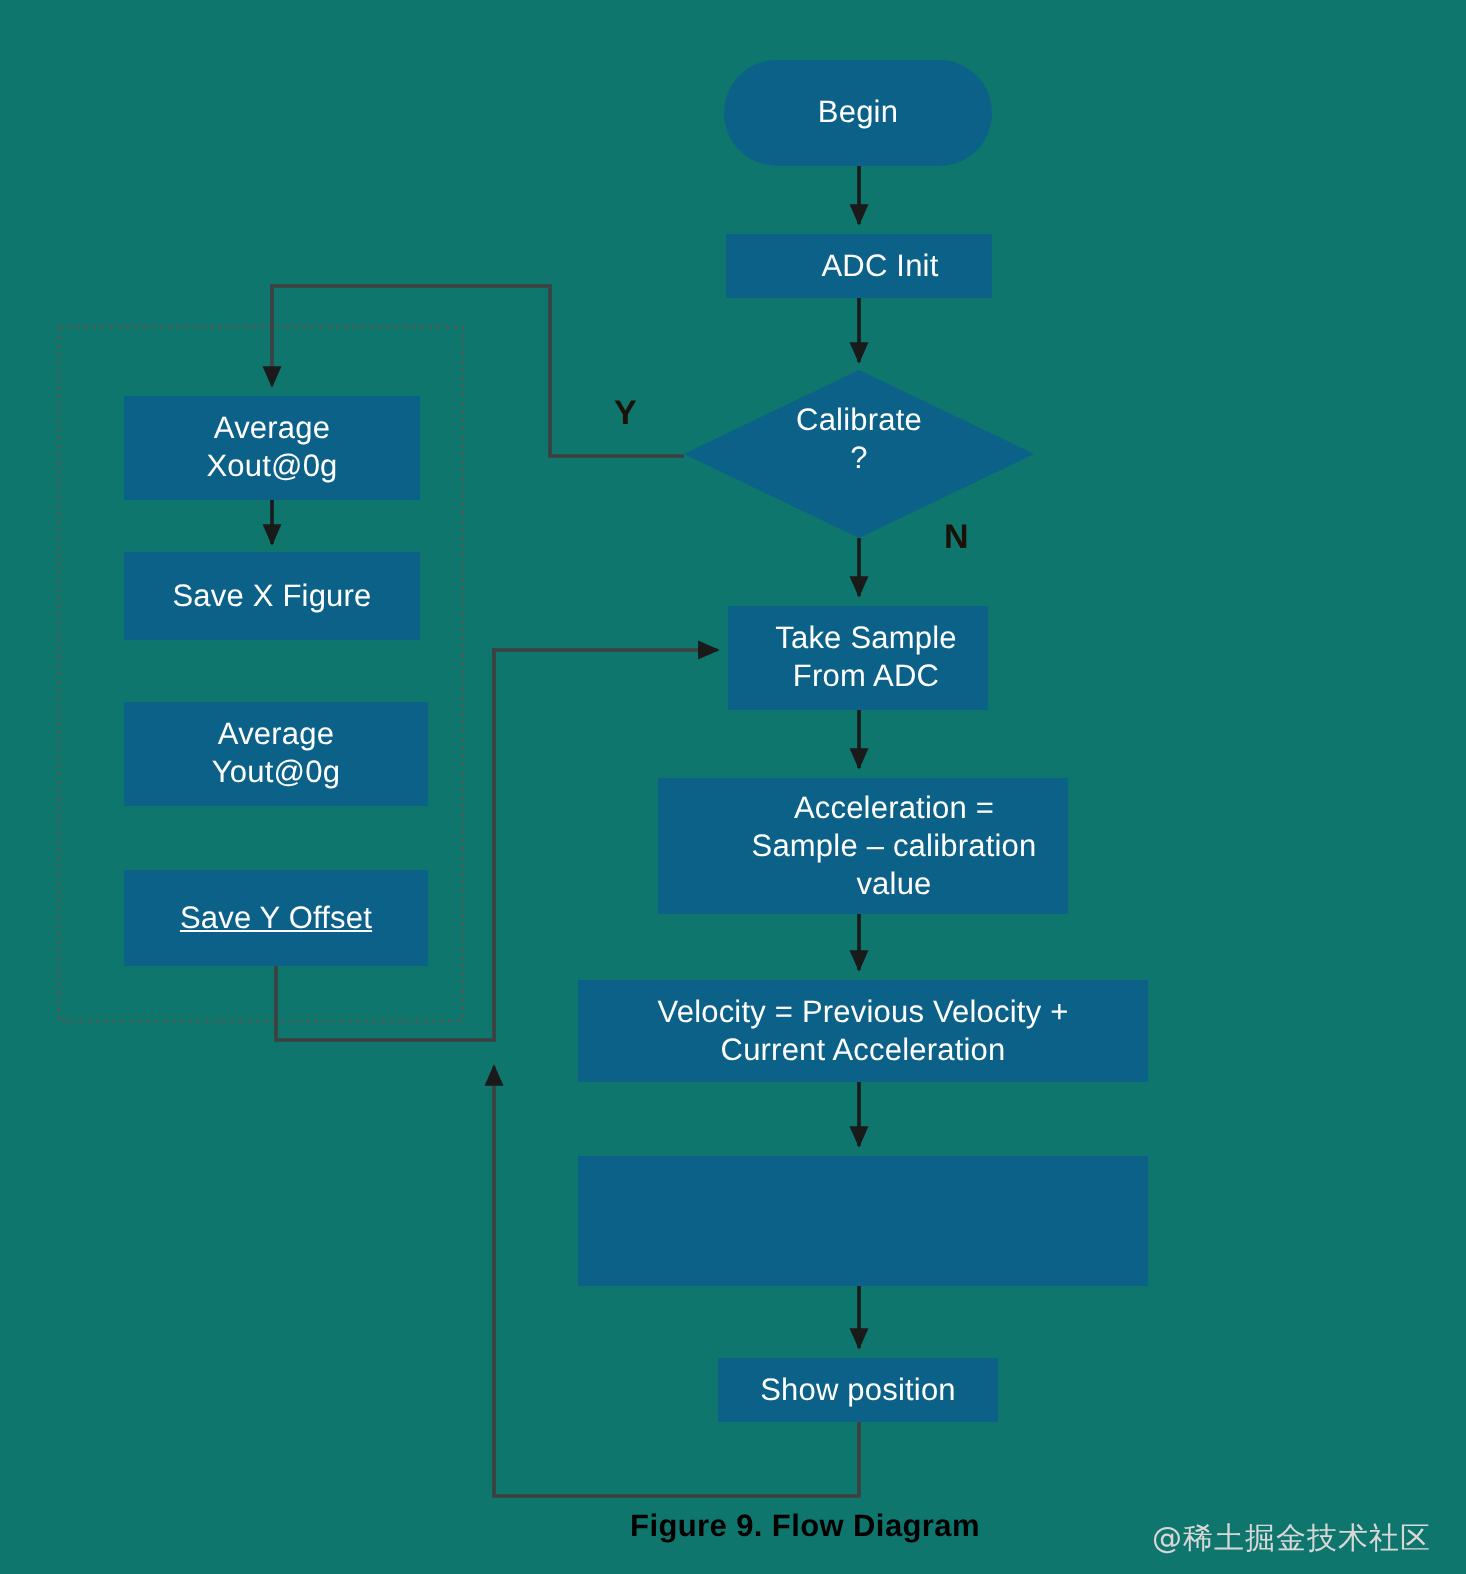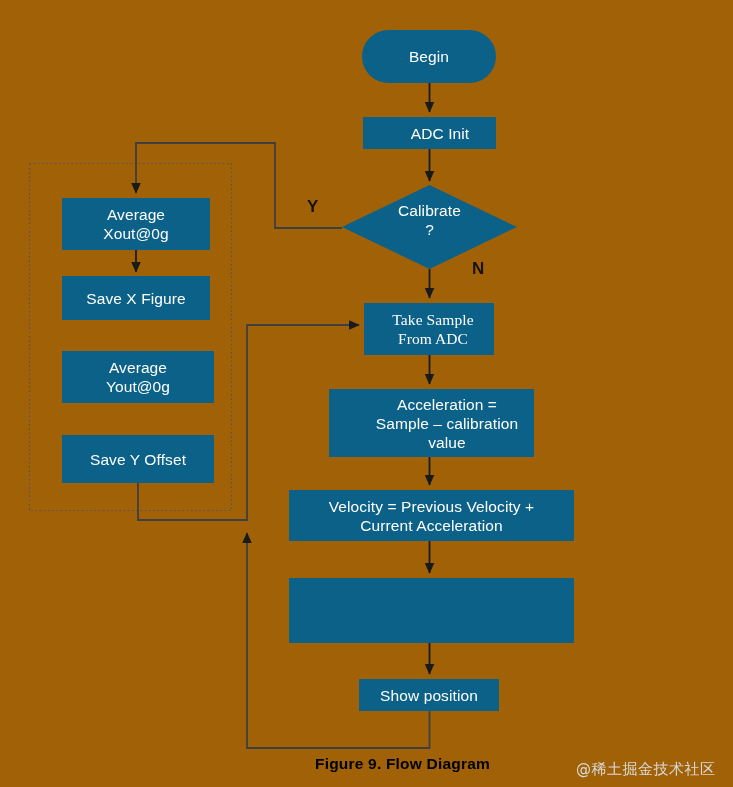--- a/index.html
+++ b/index.html
@@ -4,21 +4,21 @@
 <style>
   html, body {
     margin: 0;
     padding: 0;
     background: #ffffff;
   }
   #diagram-root {
     position: relative;
     width: 733px;
     height: 787px;
-    background: #a16207;
+    background: #0f766e;
     font-family: "Liberation Sans", sans-serif;
     overflow: hidden;
   }
   #flow-svg {
     position: absolute;
     left: 0;
     top: 0;
     width: 733px;
     height: 787px;
   }
@@ -137,23 +137,23 @@
 ?</div>
 
   <div class="node-label" style="left:62px; top:198px; width:148px; height:52px;">Average
 Xout@0g</div>
 
   <div class="node-label" style="left:62px; top:276px; width:148px; height:44px;">Save X Figure</div>
 
   <div class="node-label" style="left:62px; top:351px; width:152px; height:52px;">Average
 Yout@0g</div>
 
-  <div class="node-label" style="left:62px; top:435px; width:152px; height:48px;">Save Y Offset</div>
+  <div class="node-label" style="left:62px; top:435px; width:152px; height:48px;text-decoration:underline;">Save Y Offset</div>
 
-  <div class="node-label" style="left:364px; top:303px; width:138px; height:52px;font-family:Liberation Serif, serif;">Take Sample
+  <div class="node-label" style="left:364px; top:303px; width:138px; height:52px;">Take Sample
 From ADC</div>
 
   <div class="node-label" style="left:329px; top:389px; width:236px; height:68px;">Acceleration =
 Sample – calibration
 value</div>
 
   <div class="node-label" style="left:289px; top:490px; width:285px; height:51px;">Velocity = Previous Velocity +
 Current Acceleration</div>
 
 

